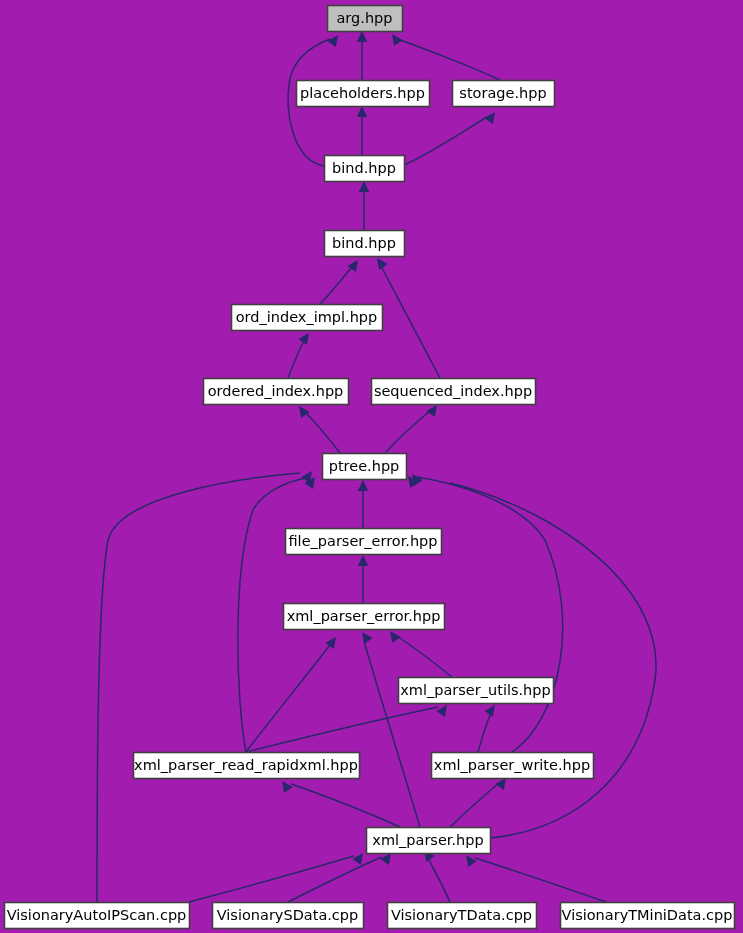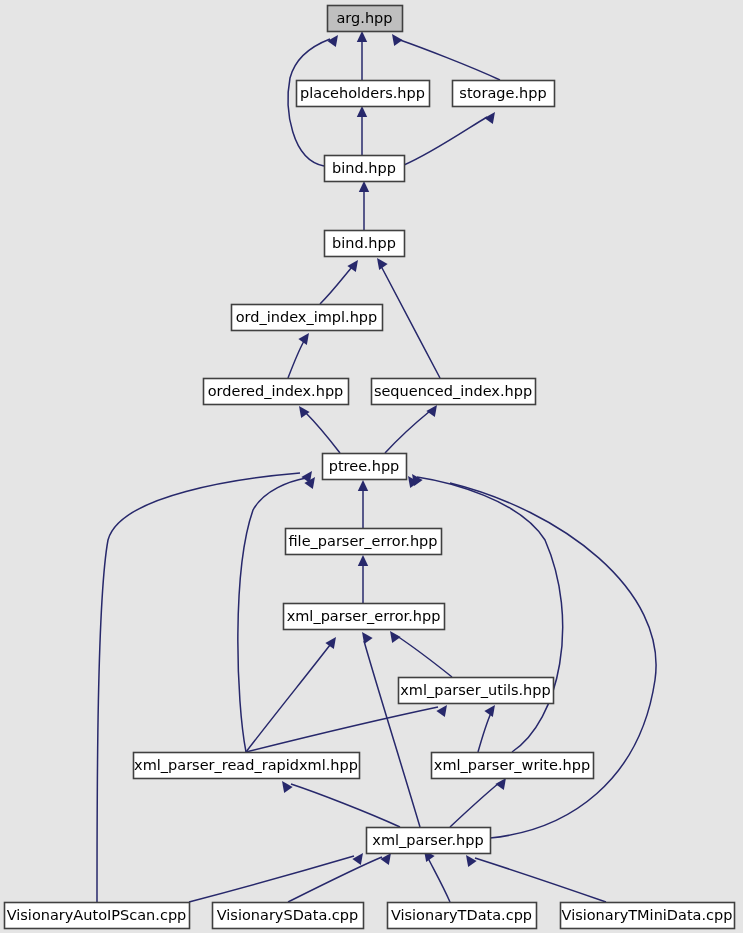--- a/index.html
+++ b/index.html
@@ -4,21 +4,21 @@
 <style>
   html, body {
     margin: 0;
     padding: 0;
     background: #ffffff;
   }
   #graph-root {
     position: relative;
     width: 743px;
     height: 933px;
-    background: #e5e5e5;
+    background: #a21caf;
     font-family: "DejaVu Sans", sans-serif;
   }
   svg#dep-graph {
     display: block;
     width: 743px;
     height: 933px;
   }
   .node-box {
     fill: #ffffff;
     stroke: #404040;

